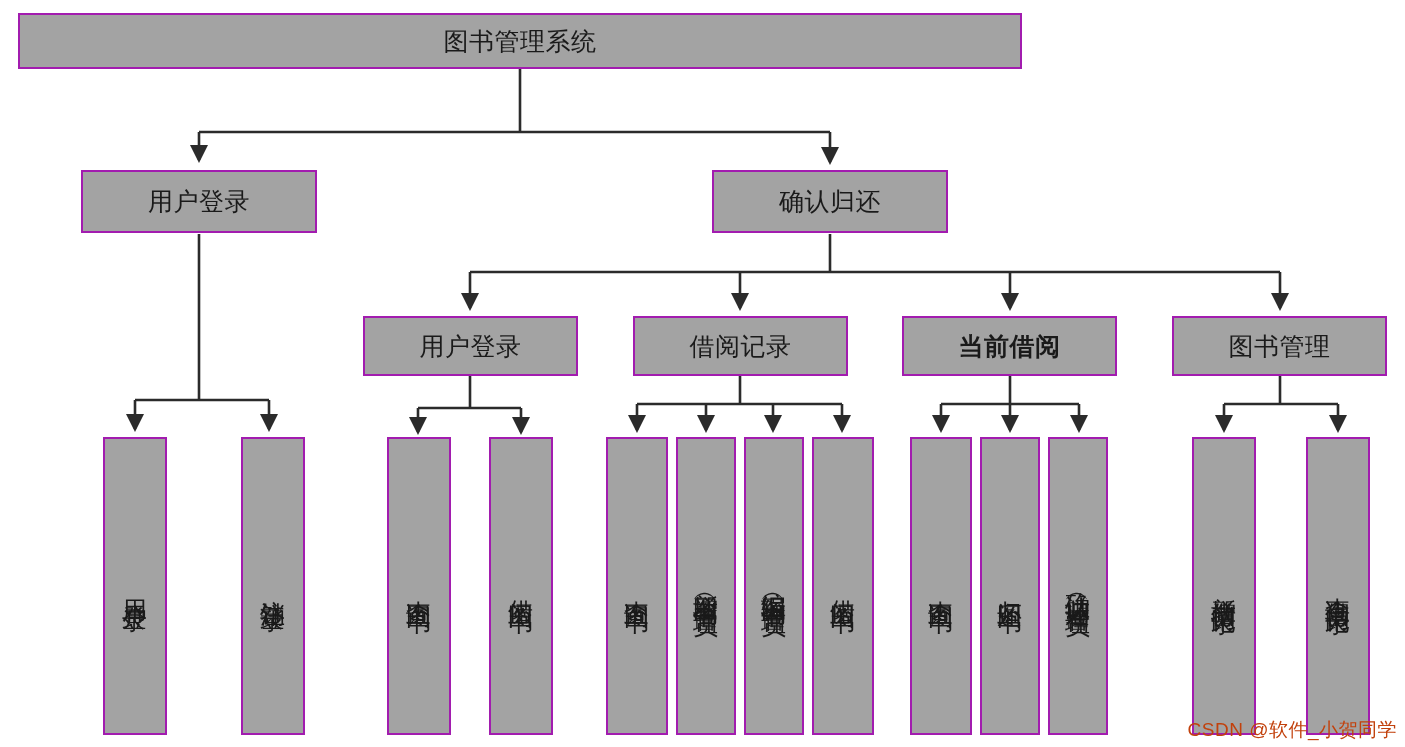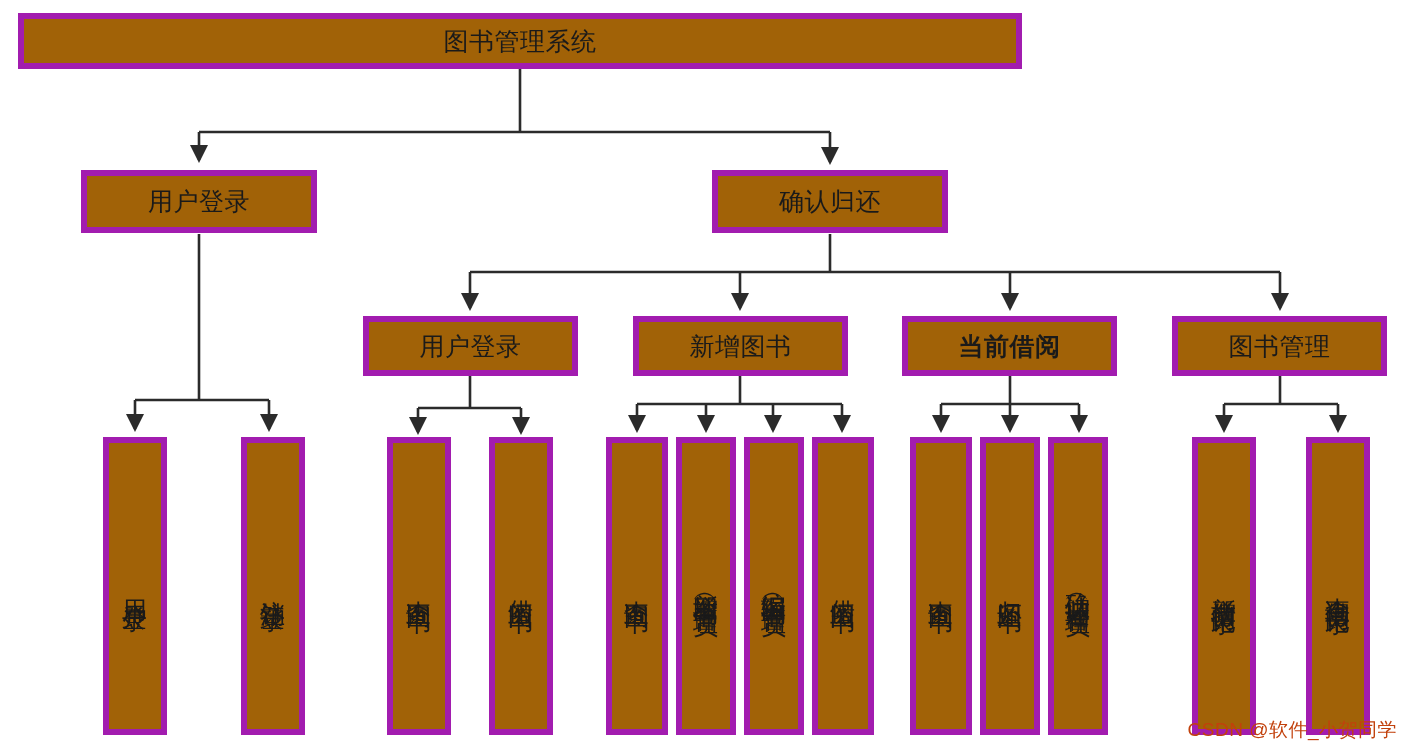--- a/index.html
+++ b/index.html
@@ -16,22 +16,22 @@
   }
   #diagram-root {
     position: absolute;
     left: 0; top: 0;
     width: 1405px;
     height: 747px;
   }
   .node {
     position: absolute;
     box-sizing: border-box;
-    border: 6px solid #a21caf;
-    background: #a16207;
+    border: 2px solid #a21caf;
+    background: #a3a3a3;
     display: flex;
     align-items: center;
     justify-content: center;
     color: #1a1a1a;
   }
   .node-label {
     display: block;
     text-align: center;
     line-height: 1.05;
     white-space: nowrap;
@@ -143,21 +143,21 @@
     <span class="node-label">用户登录</span>
   </div>
   <div class="node horiz" style="left:712px; top:170px; width:236px; height:63px;">
     <span class="node-label">确认归还</span>
   </div>
 
   <div class="node horiz" style="left:363px; top:316px; width:215px; height:60px;">
     <span class="node-label">用户登录</span>
   </div>
   <div class="node horiz" style="left:633px; top:316px; width:215px; height:60px;">
-    <span class="node-label">新增图书</span>
+    <span class="node-label">借阅记录</span>
   </div>
   <div class="node horiz" style="left:902px; top:316px; width:215px; height:60px;font-weight:bold;">
     <span class="node-label">当前借阅</span>
   </div>
   <div class="node horiz" style="left:1172px; top:316px; width:215px; height:60px;">
     <span class="node-label">图书管理</span>
   </div>
 
   <div class="node vert" style="left:103px; top:437px; width:64px; height:298px;">
     <span class="node-label">用户登录</span>

